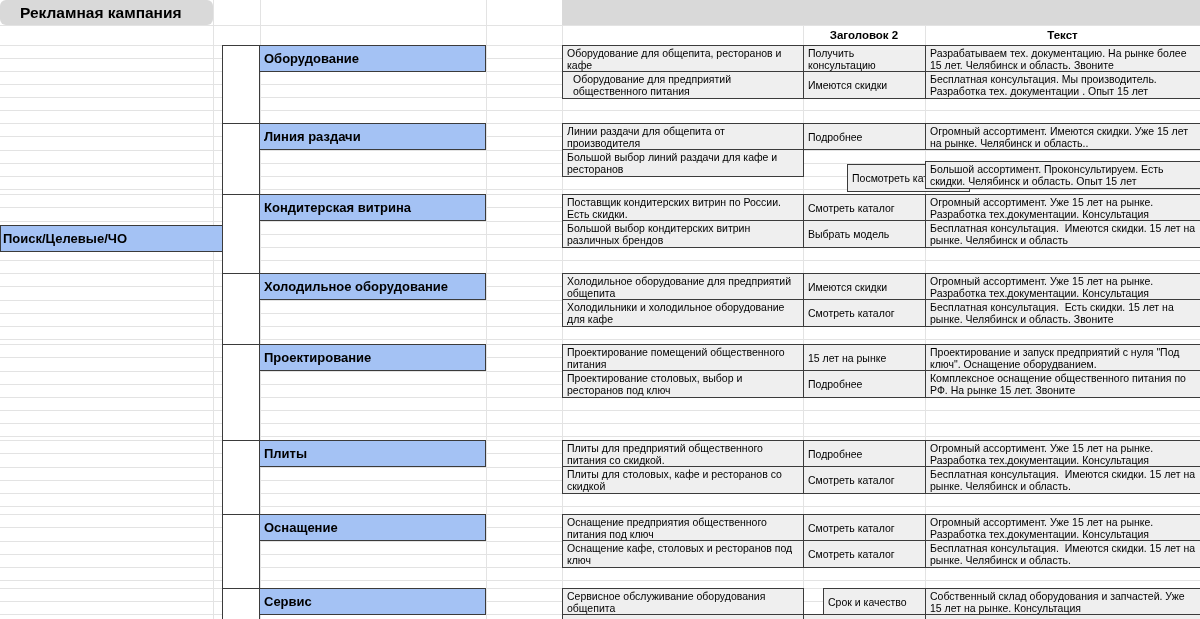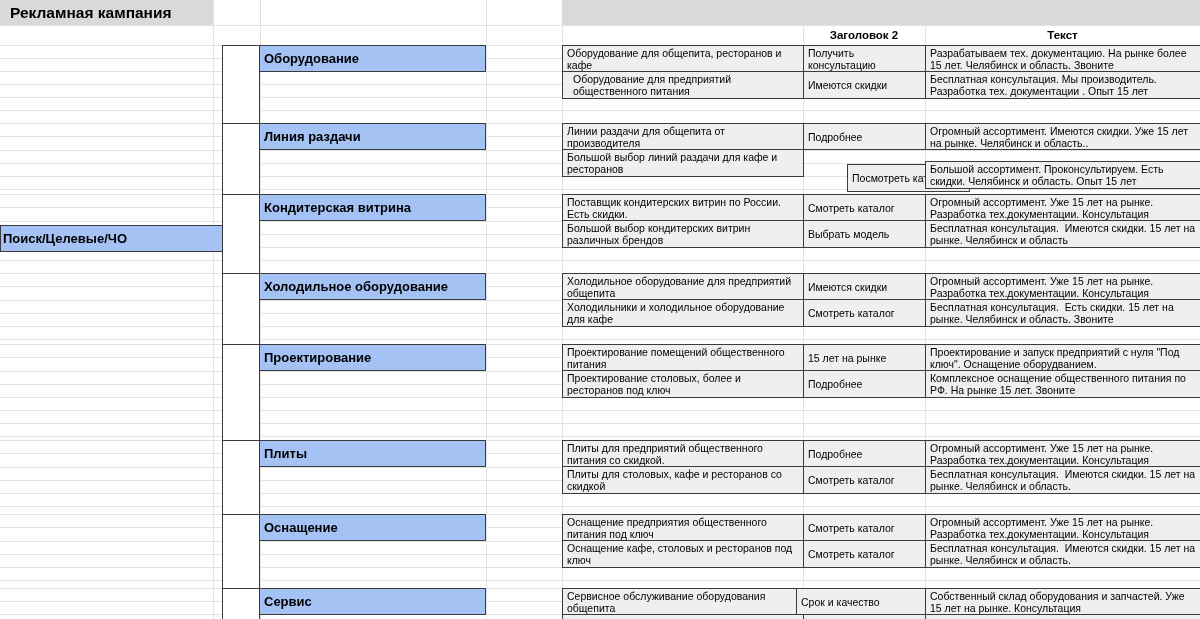--- a/index.html
+++ b/index.html
@@ -13,21 +13,21 @@
   body{width:1200px;height:619px;overflow:hidden;background:#fff;
        font-family:"Liberation Sans","DejaVu Sans",sans-serif;color:#000;}
   #sheet{position:relative;width:1200px;height:619px;background:#fff;overflow:hidden;}
 
   .gl-h{position:absolute;left:0;width:1200px;height:1px;background:var(--gridline);}
   .gl-v{position:absolute;top:0;height:619px;width:1px;background:var(--gridline);}
 
   .cell{position:absolute;box-sizing:border-box;display:flex;align-items:center;overflow:hidden;}
 
   .hdr{background:var(--header-gray);font-weight:bold;font-size:15.5px;}
-  .hdr.left{padding-left:10px;}
+  .hdr.left{padding-left:20px;border-radius:6px;}
   .hdr.center{justify-content:center;}
 
   .col-label{font-weight:bold;font-size:11.5px;justify-content:center;background:transparent;}
 
   .blue-cell{background:var(--accent-blue);border:1px solid var(--border-dark);
              font-weight:bold;font-size:13px;padding-left:4px;}
 
   .spine{position:absolute;box-sizing:border-box;background:#fff;
          border-left:1px solid var(--border-dark);border-right:1px solid var(--border-dark);}
   .connector{position:absolute;box-sizing:border-box;border-top:1px solid var(--border-dark);}
@@ -140,21 +140,21 @@
       <div class="cell ad-cell" style="left: 803px; top: 273px; width: 123px; height: 27px;">Имеются скидки</div>
       <div class="cell ad-cell" style="left: 925px; top: 273px; width: 276px; height: 27px;">Огромный ассортимент. Уже 15 лет на рынке. Разработка тех.документации. Консультация</div>
       <div class="cell ad-cell" style="left: 562px; top: 299px; width: 242px; height: 27.5px;">Холодильники и холодильное оборудование для кафе</div>
       <div class="cell ad-cell" style="left: 803px; top: 299px; width: 123px; height: 27.5px;">Смотреть каталог</div>
       <div class="cell ad-cell" style="left: 925px; top: 299px; width: 276px; height: 27.5px;">Бесплатная консультация.  Есть скидки. 15 лет на рынке. Челябинск и область. Звоните</div>
       <div class="connector" style="left: 222px; top: 344px; width: 38px; height: 1px;"></div>
       <div class="cell blue-cell" style="left: 259px; top: 344px; width: 227px; height: 27px;">Проектирование</div>
       <div class="cell ad-cell" style="left: 562px; top: 344px; width: 242px; height: 27px;">Проектирование помещений общественного питания</div>
       <div class="cell ad-cell" style="left: 803px; top: 344px; width: 123px; height: 27px;">15 лет на рынке</div>
       <div class="cell ad-cell" style="left: 925px; top: 344px; width: 276px; height: 27px;">Проектирование и запуск предприятий с нуля "Под ключ". Оснащение оборудванием.</div>
-      <div class="cell ad-cell" style="left: 562px; top: 370px; width: 242px; height: 27.5px;">Проектирование столовых, более и ресторанов под ключ</div>
+      <div class="cell ad-cell" style="left: 562px; top: 370px; width: 242px; height: 27.5px;">Проектирование столовых, выбор и ресторанов под ключ</div>
       <div class="cell ad-cell" style="left: 803px; top: 370px; width: 123px; height: 27.5px;">Подробнее</div>
       <div class="cell ad-cell" style="left: 925px; top: 370px; width: 276px; height: 27.5px;">Комплексное оснащение общественного питания по РФ. На рынке 15 лет. Звоните</div>
       <div class="connector" style="left: 222px; top: 440px; width: 38px; height: 1px;"></div>
       <div class="cell blue-cell" style="left: 259px; top: 440px; width: 227px; height: 27px;">Плиты</div>
       <div class="cell ad-cell" style="left: 562px; top: 440px; width: 242px; height: 27px;">Плиты для предприятий общественного питания со скидкой.</div>
       <div class="cell ad-cell" style="left: 803px; top: 440px; width: 123px; height: 27px;">Подробнее</div>
       <div class="cell ad-cell" style="left: 925px; top: 440px; width: 276px; height: 27px;">Огромный ассортимент. Уже 15 лет на рынке. Разработка тех.документации. Консультация</div>
       <div class="cell ad-cell" style="left: 562px; top: 466px; width: 242px; height: 27.5px;">Плиты для столовых, кафе и ресторанов со скидкой</div>
       <div class="cell ad-cell" style="left: 803px; top: 466px; width: 123px; height: 27.5px;">Смотреть каталог</div>
       <div class="cell ad-cell" style="left: 925px; top: 466px; width: 276px; height: 27.5px;">Бесплатная консультация.  Имеются скидки. 15 лет на рынке. Челябинск и область.</div>
@@ -162,20 +162,20 @@
       <div class="cell blue-cell" style="left: 259px; top: 514px; width: 227px; height: 27px;">Оснащение</div>
       <div class="cell ad-cell" style="left: 562px; top: 514px; width: 242px; height: 27px;">Оснащение предприятия общественного питания под ключ</div>
       <div class="cell ad-cell" style="left: 803px; top: 514px; width: 123px; height: 27px;">Смотреть каталог</div>
       <div class="cell ad-cell" style="left: 925px; top: 514px; width: 276px; height: 27px;">Огромный ассортимент. Уже 15 лет на рынке. Разработка тех.документации. Консультация</div>
       <div class="cell ad-cell" style="left: 562px; top: 540px; width: 242px; height: 27.5px;">Оснащение кафе, столовых и ресторанов под ключ</div>
       <div class="cell ad-cell" style="left: 803px; top: 540px; width: 123px; height: 27.5px;">Смотреть каталог</div>
       <div class="cell ad-cell" style="left: 925px; top: 540px; width: 276px; height: 27.5px;">Бесплатная консультация.  Имеются скидки. 15 лет на рынке. Челябинск и область.</div>
       <div class="connector" style="left: 222px; top: 588px; width: 38px; height: 1px;"></div>
       <div class="cell blue-cell" style="left: 259px; top: 588px; width: 227px; height: 27px;">Сервис</div>
       <div class="cell ad-cell" style="left: 562px; top: 588px; width: 242px; height: 27px;">Сервисное обслуживание оборудования общепита</div>
-      <div class="cell ad-cell" style="left: 796px; top: 588px; width: 144px; height: 27px;">Срок и качество</div>
+      <div class="cell ad-cell" style="left: 823px; top: 588px; width: 144px; height: 27px;">Срок и качество</div>
       <div class="cell ad-cell" style="left: 925px; top: 588px; width: 276px; height: 27px;">Собственный склад оборудования и запчастей. Уже 15 лет на рынке. Консультация</div>
       <div class="cell ad-cell" style="left: 562px; top: 614px; width: 242px; height: 12px;"></div>
       <div class="cell ad-cell" style="left: 803px; top: 614px; width: 123px; height: 12px;"></div>
       <div class="cell ad-cell" style="left: 925px; top: 614px; width: 276px; height: 12px;"></div>
     </div>
 
 </div>
 
 </body></html>

